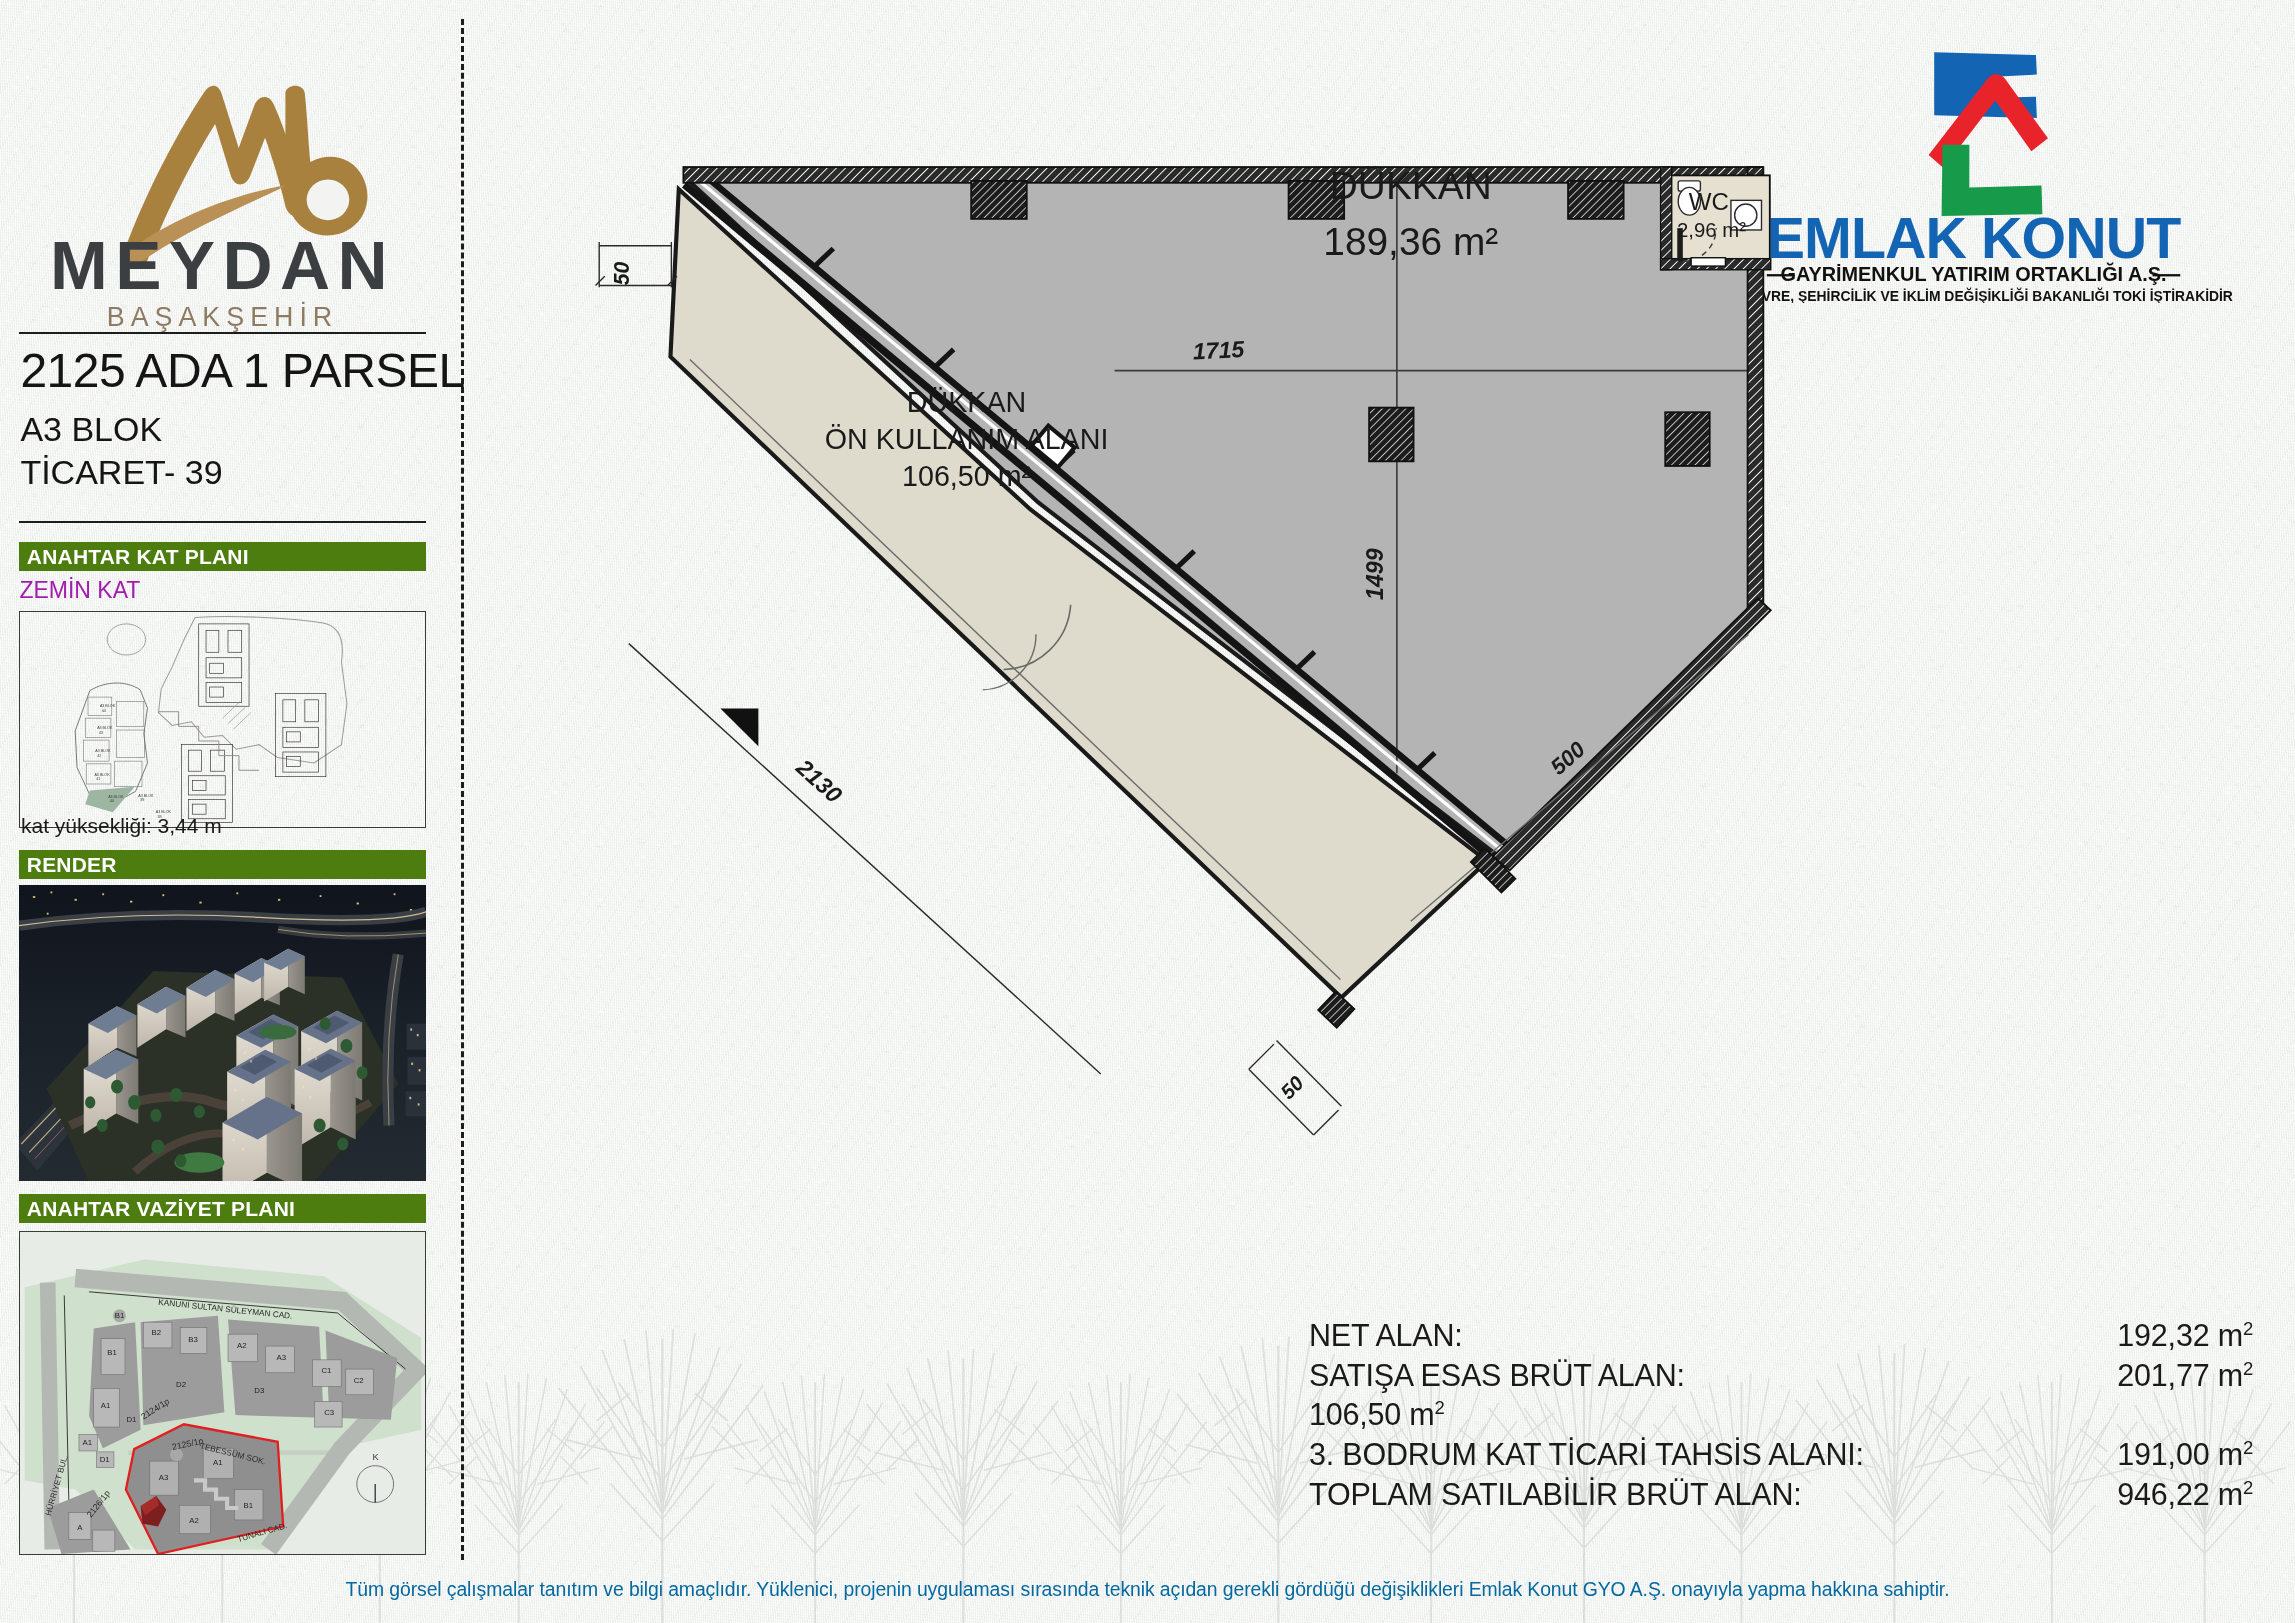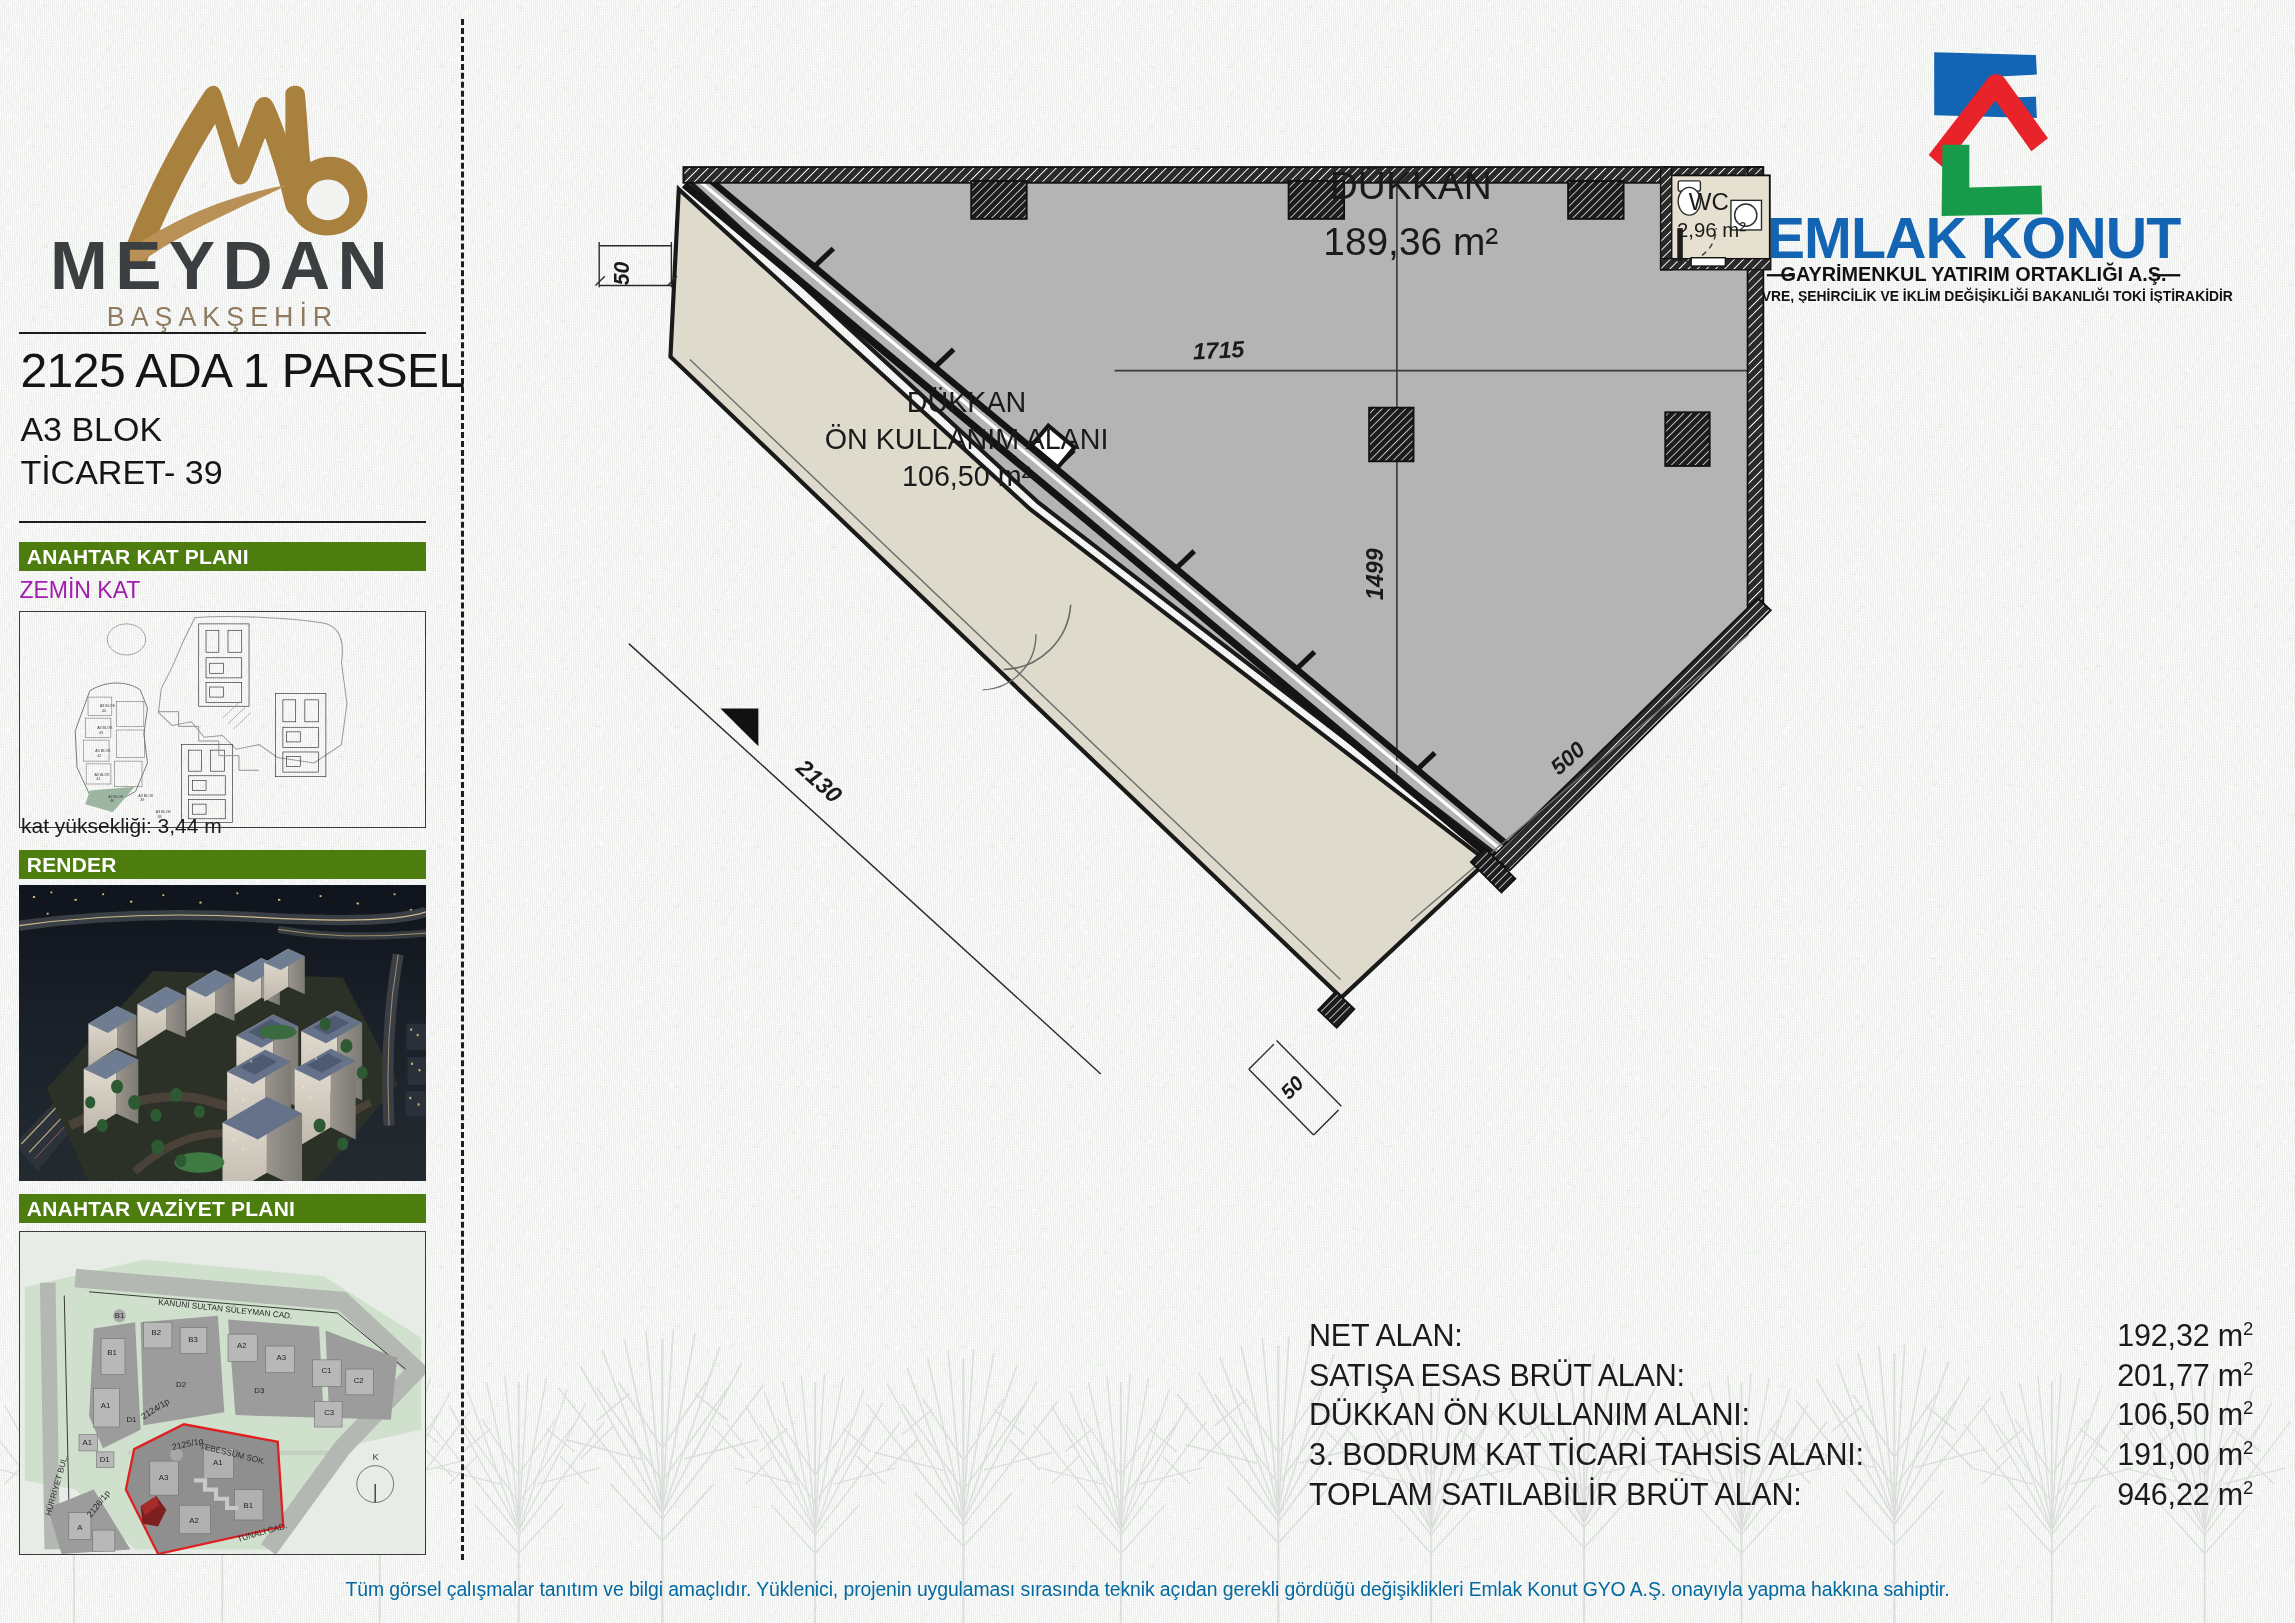--- a/index.html
+++ b/index.html
@@ -748,21 +748,20 @@
 <div class="area-schedule">
   <div class="area-row">
     <span class="lbl">NET ALAN:</span>
     <span class="val"><span>192,32</span>&nbsp;m<sup>2</sup></span>
   </div>
   <div class="area-row">
     <span class="lbl">SATIŞA ESAS BRÜT ALAN:</span>
     <span class="val"><span>201,77</span>&nbsp;m<sup>2</sup></span>
   </div>
   <div class="area-row">
-    <span class="lbl">DÜKKAN ÖN KULLANIM ALANI:</span>
     <span class="val"><span>106,50</span>&nbsp;m<sup>2</sup></span>
   </div>
   <div class="area-row">
     <span class="lbl">3. BODRUM KAT TİCARİ TAHSİS ALANI:</span>
     <span class="val"><span>191,00</span>&nbsp;m<sup>2</sup></span>
   </div>
   <div class="area-row">
     <span class="lbl">TOPLAM SATILABİLİR BRÜT ALAN:</span>
     <span class="val"><span>946,22</span>&nbsp;m<sup>2</sup></span>
   </div>

